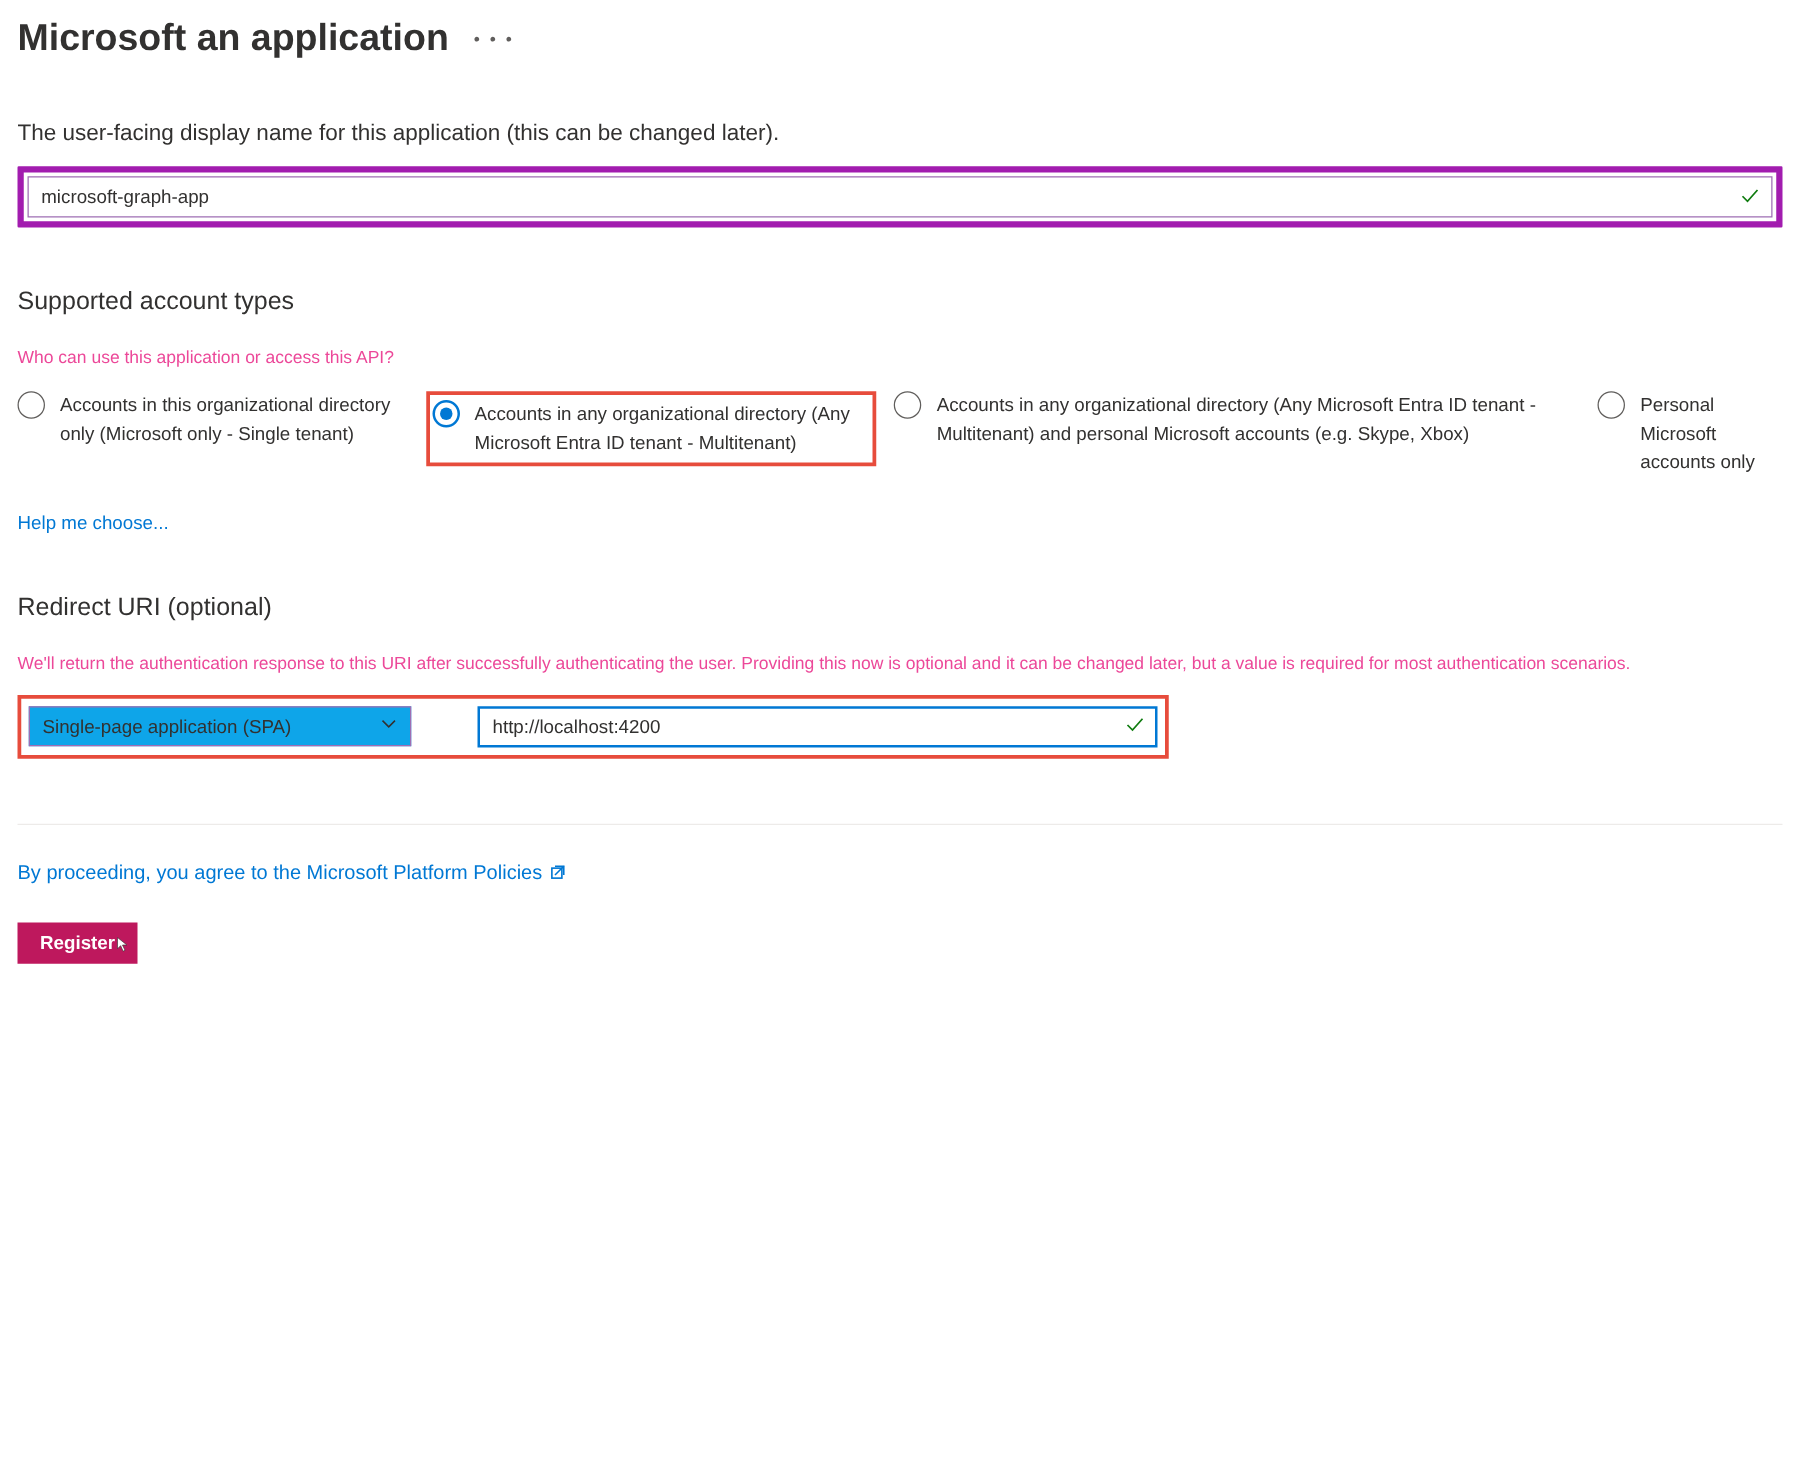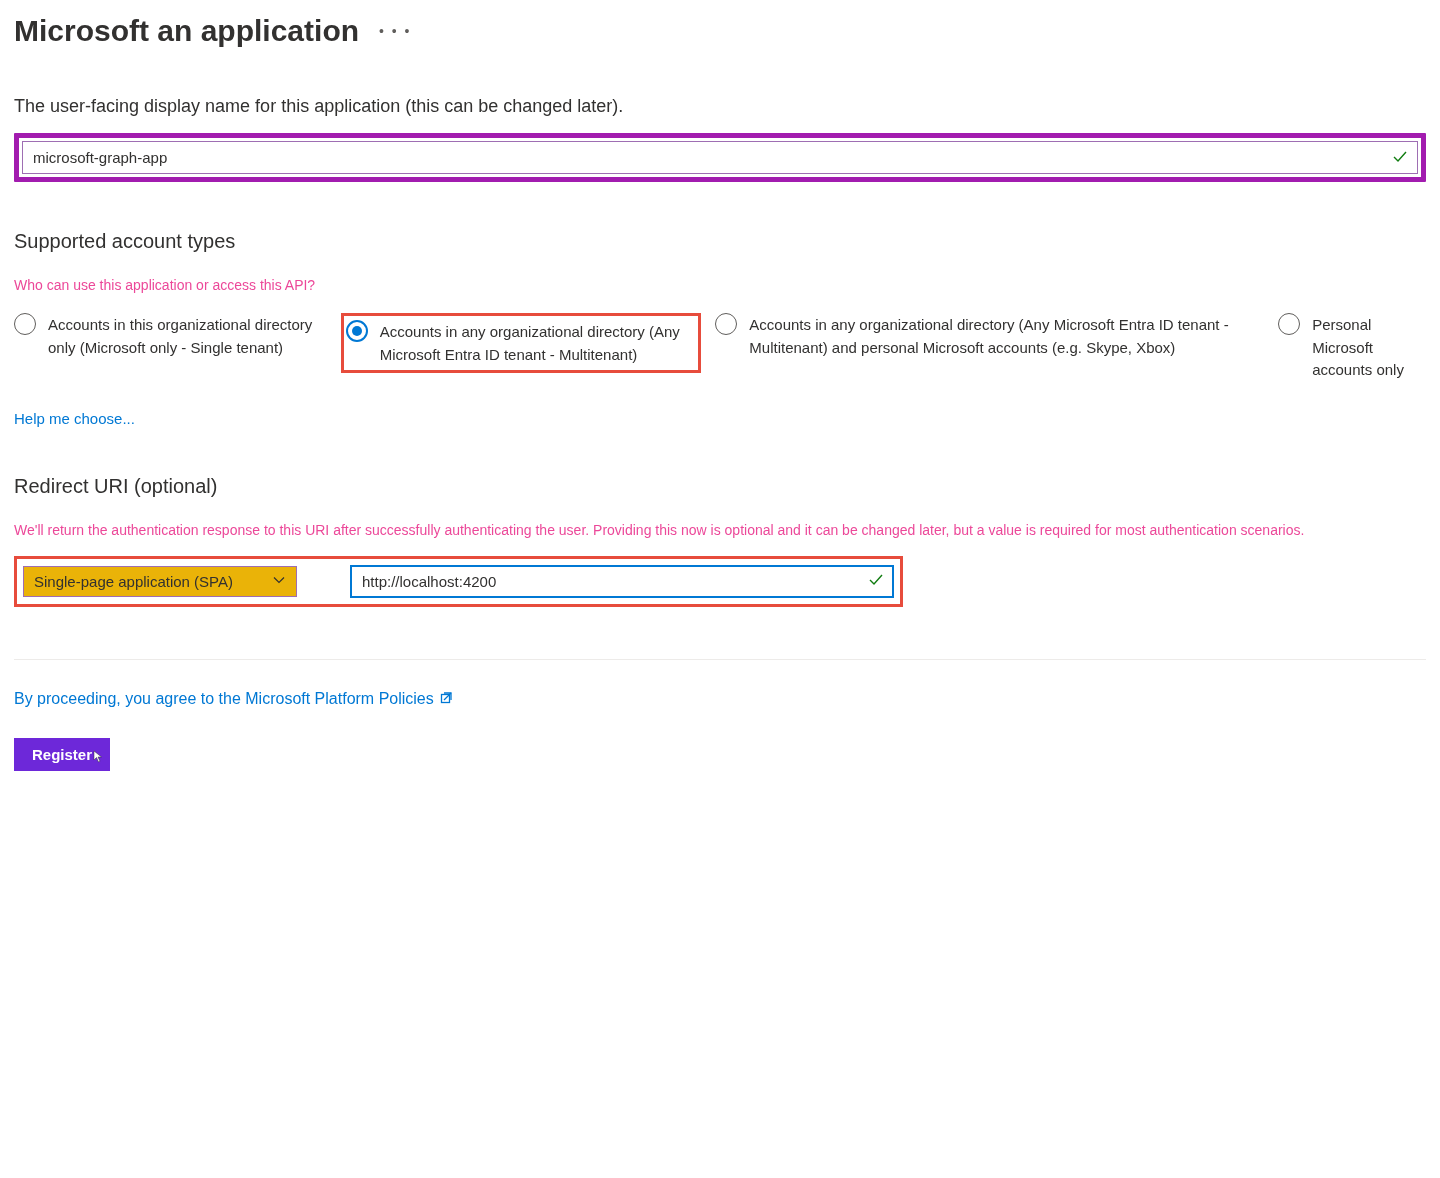--- a/index.html
+++ b/index.html
@@ -125,25 +125,25 @@
     }
     .redirect-highlight {
       border: 3px solid #e74c3c;
       padding: 6px;
       display: inline-flex;
       gap: 14px;
       align-items: center;
     }
     .platform-select {
       position: relative;
-      width: 274px;
+      width: 306px;
       border: 1px solid #9e6eb3;
       padding: 6px 10px;
       font-size: 15px;
-      background: #eab308;
+      background: #0ea5e9;
       cursor: pointer;
       display: flex;
       align-items: center;
       justify-content: space-between;
     }
     .chevron-down {
       pointer-events: none;
     }
     .uri-input-wrapper {
       position: relative;
@@ -174,21 +174,21 @@
     .agreement-link {
       color: #0078d4;
       font-size: 16px;
       text-decoration: none;
       cursor: pointer;
     }
     .external-icon {
       color: #0078d4;
     }
     .register-button {
-      background: #6d28d9;
+      background: #be185d;
       color: #ffffff;
       border: none;
       padding: 8px 18px;
       font-size: 15px;
       font-weight: 600;
       font-family: inherit;
       cursor: pointer;
       position: relative;
     }
     .cursor-icon {

